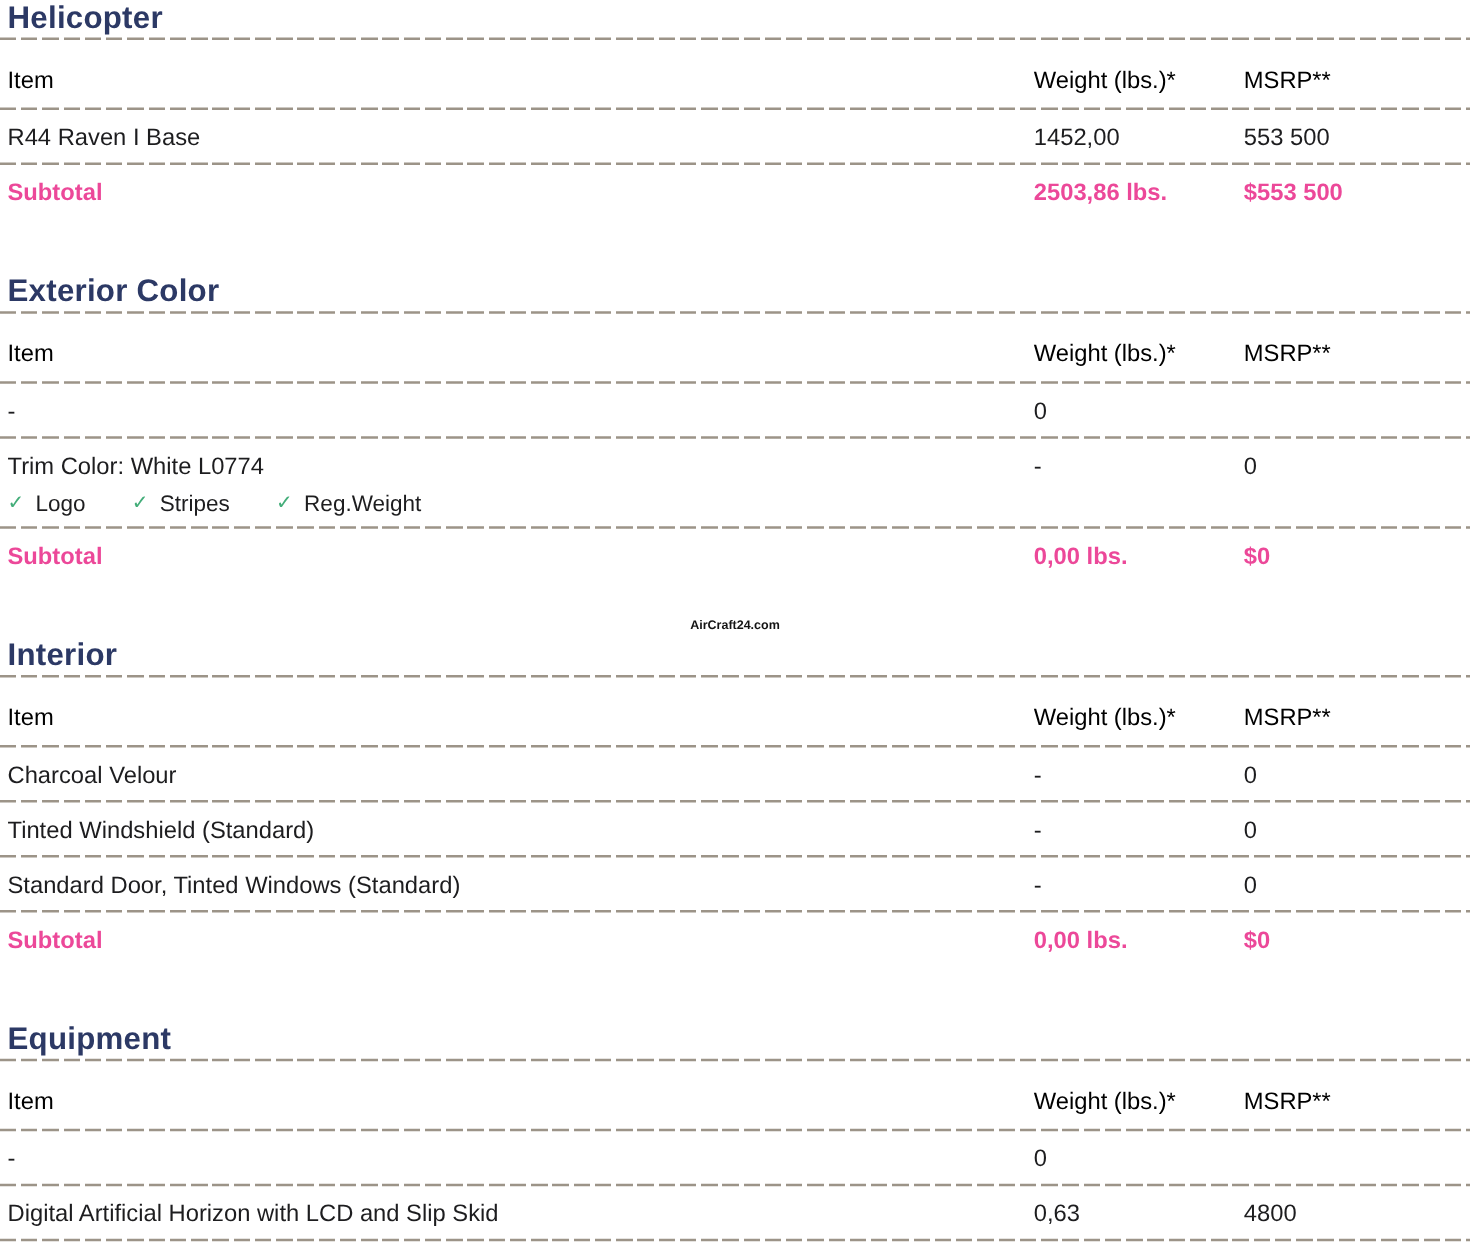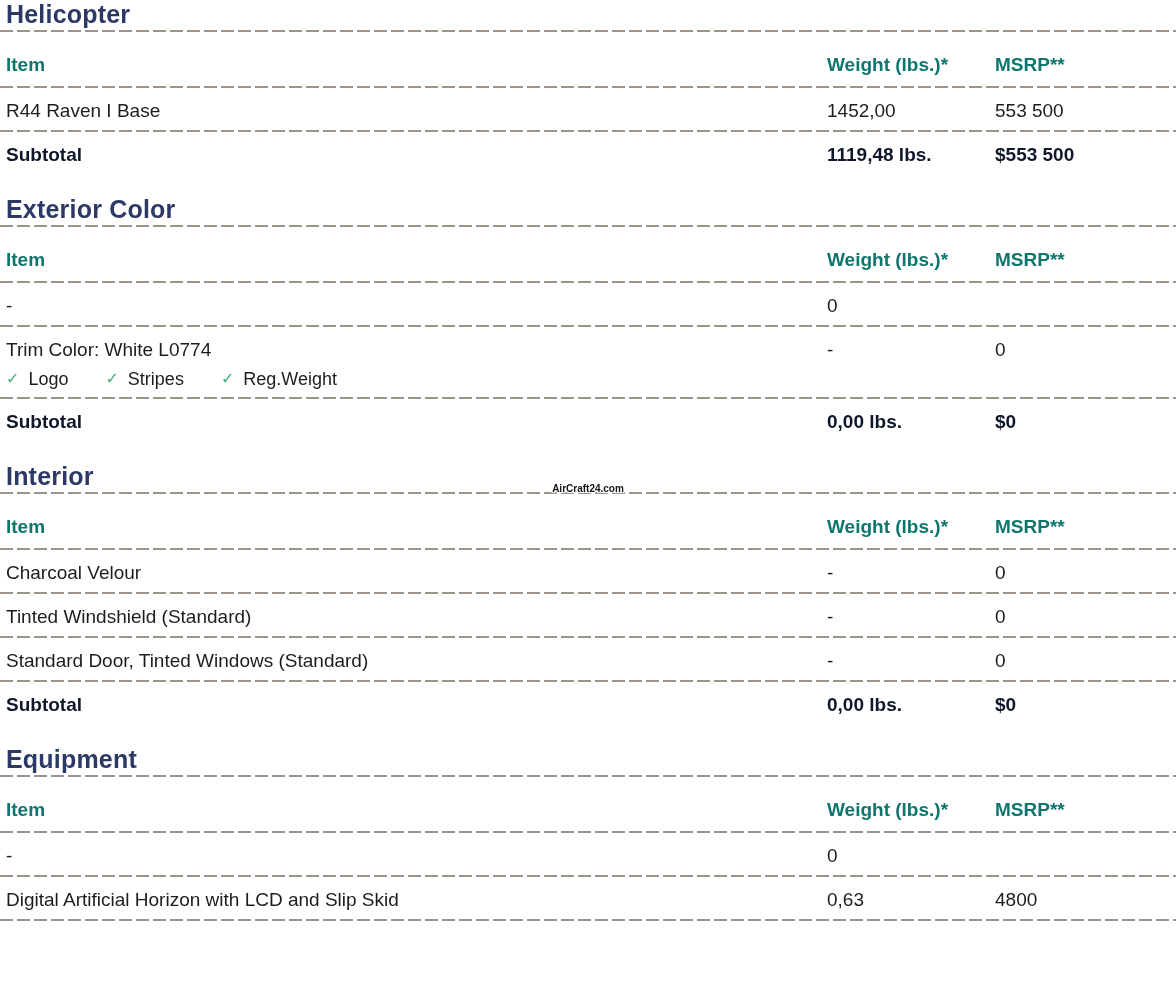--- a/index.html
+++ b/index.html
@@ -3,55 +3,55 @@
 <meta charset="utf-8">
 <style>
   html,body{margin:0;padding:0;}
   body{
     width:1176px;height:1004px;overflow:hidden;position:relative;
     background:#ffffff;color:#1d1d1f;
     font-family:"Liberation Sans","DejaVu Sans",sans-serif;
     -webkit-font-smoothing:antialiased;
   }
   .page{position:relative;width:1176px;height:1004px;}
-  .section{margin-top:20px;}
+  .section{margin-top:44px;}
   .section:first-child{margin-top:0;}
   .section-title{
     margin:0;padding:1px 0 2px 6px;
     font-size:25px;line-height:27px;font-weight:700;color:#2c3965;
     letter-spacing:.2px;
   }
   .hr{
     height:2px;
     background:repeating-linear-gradient(90deg,#9c9488 0 13px,rgba(0,0,0,0) 13px 17px);
   }
   .grid{
     display:grid;grid-template-columns:821px 168px auto;
     padding-left:6px;align-items:start;
   }
   .header-row{
     padding-top:22px;padding-bottom:10px;
-    color:#0f766e;font-size:19px;line-height:22px;font-weight:700;
+    color:#000000;font-size:19px;line-height:22px;font-weight:400;
   }
   .data-row{
     padding-top:11px;padding-bottom:7px;
     font-size:19px;line-height:24px;color:#1d1d1f;
   }
   .subtotal-row{
     padding-top:11px;padding-bottom:8px;
-    font-size:19px;line-height:24px;font-weight:700;color:#0f172a;
+    font-size:19px;line-height:24px;font-weight:700;color:#ec4899;
   }
   .checks{
     display:flex;gap:37px;margin-top:6px;
     font-size:18px;line-height:22px;color:#1d1d1f;font-weight:400;
   }
   .check-item{display:inline-flex;align-items:center;gap:9px;}
   .tick{color:#43ad79;font-size:16px;font-weight:700;line-height:1;}
   .watermark{
-    position:absolute;top:483px;left:50%;transform:translateX(-50%);
+    position:absolute;top:495px;left:50%;transform:translateX(-50%);
     font-size:10px;font-weight:700;color:#141414;white-space:nowrap;
     text-shadow:
       -1px -1px 0 #fff, 1px -1px 0 #fff, -1px 1px 0 #fff, 1px 1px 0 #fff,
       0 0 2px #fff;
   }
 </style>
 </head>
 <body>
 
 <div class="page">
@@ -68,21 +68,21 @@
         <div class="grid data-row">
           <div class="cell item-col">
             <div class="item-text">R44 Raven I Base</div>
           </div>
           <div class="cell num-col">1452,00</div>
           <div class="cell num-col">553 500</div>
         </div>
         <div class="hr"></div>
         <div class="grid subtotal-row">
           <div class="cell item-col">Subtotal</div>
-          <div class="cell num-col">1119,48 lbs.</div>
+          <div class="cell num-col">2503,86 lbs.</div>
           <div class="cell num-col">$553 500</div>
         </div>
       </section>
       <section class="section">
         <h2 class="section-title">Exterior Color</h2>
         <div class="hr"></div>
         <div class="grid header-row">
           <div class="cell item-col">Item</div>
           <div class="cell num-col">Weight (lbs.)*</div>
           <div class="cell num-col">MSRP**</div>

